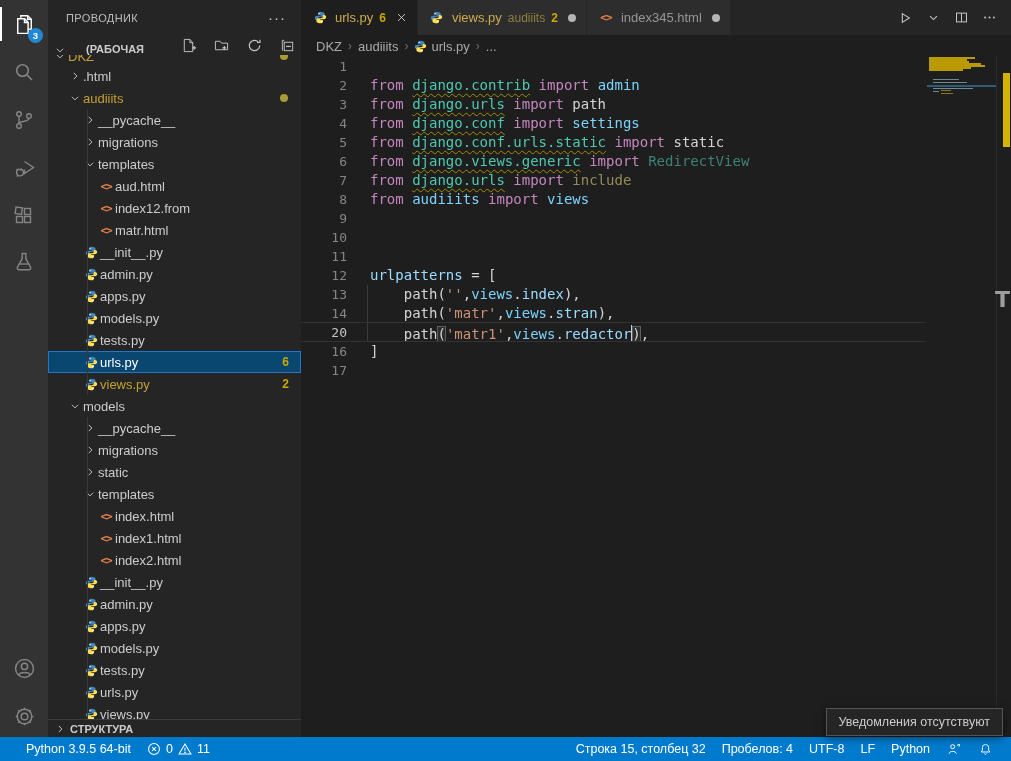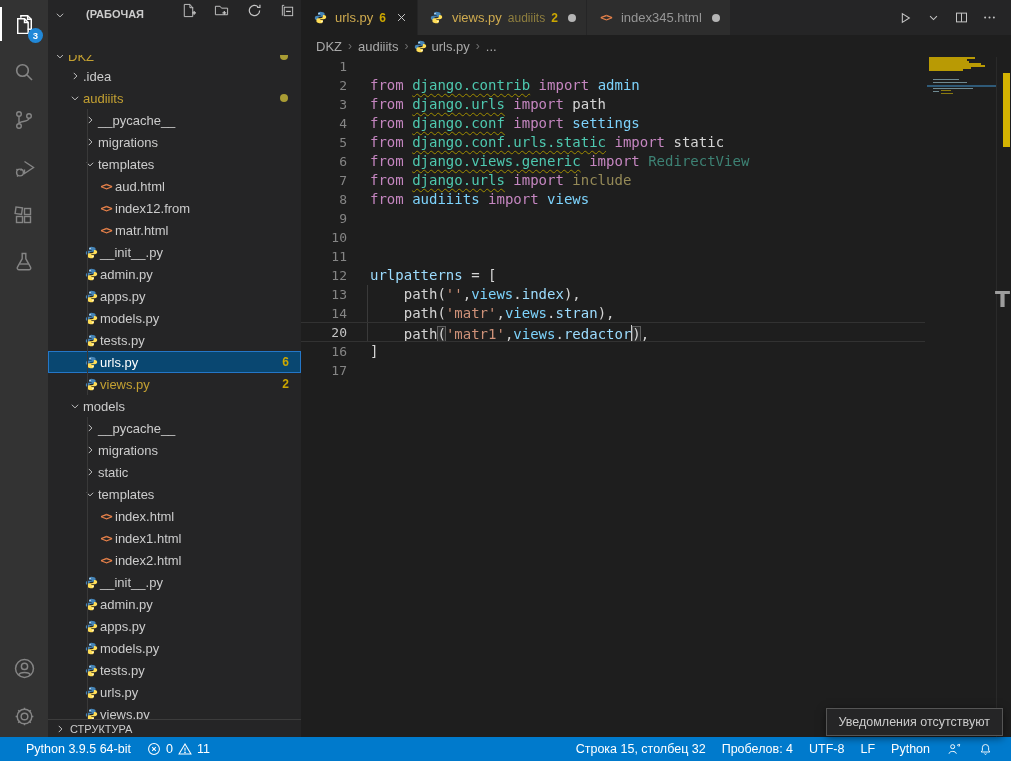--- a/index.html
+++ b/index.html
@@ -32,21 +32,21 @@
   .tlabel{flex:0 1 auto}
   .tgrow{flex:1}
   .tbadge{margin-right:12px;color:#cca700;font-size:12px;font-weight:bold}
   .tdot{width:8px;height:8px;border-radius:50%;background:#a99c34;margin-right:13px;flex:none}
   .trow.sel{background:#094771;outline:1px solid #2477c8;outline-offset:-1px}
   .trow.sel .tlabel{color:#ffffff}
   .trow.warn .tlabel{color:#c3a032}
   .guide{position:absolute;left:39px;top:0;bottom:0;width:1px;background:#393939}
   .html-glyph{color:#e8824a;font-weight:bold;font-size:11px;letter-spacing:-1px;font-family:"DejaVu Sans Mono",monospace}
   .sb-outline{position:absolute;left:0;right:0;bottom:0;height:17px;border-top:1px solid #3c3c3c;background:#252526;
-              display:flex;align-items:center;font-size:11px;font-weight:normal;color:#cccccc;gap:2px;padding-left:4px}
+              display:flex;align-items:center;font-size:11px;font-weight:bold;color:#cccccc;gap:2px;padding-left:4px}
   
   .editor{position:absolute;left:301px;top:0;right:0;height:737px;background:#1e1e1e}
   .tabbar{height:35px;background:#252526;display:flex;align-items:stretch}
   .tab{display:flex;align-items:center;padding:0 10px;background:#2d2d2d;color:#969696;font-size:13px;
        border-right:1px solid #252526;cursor:pointer;gap:6px;white-space:nowrap}
   .tab.active{background:#1e1e1e}
   .tab .tl{color:inherit}
   .tab.warnlbl .tl{color:#cfab4f}
   .tab .tdesc{font-size:12px;color:#8f7f3f}
   .tab .tnum{color:#cca700;font-weight:bold;font-size:12px}
@@ -169,20 +169,25 @@
         <svg width="25" height="25" viewBox="0 0 24 24" fill="none" stroke="currentColor" stroke-width="1.4">
           <circle cx="12" cy="12" r="3.2"></circle>
           <circle cx="12" cy="12" r="7"></circle>
           <path d="M12 3.5V5.8M12 18.2v2.3M3.5 12h2.3M18.2 12h2.3M6 6l1.7 1.7M16.3 16.3L18 18M18 6l-1.7 1.7M7.7 16.3L6 18"></path>
         </svg>
       </span>
     </div>
 </div>
 
 <div class="sidebar">
+  <div class="sb-title">
+    <span>ПРОВОДНИК</span>
+    <span class="grow"></span>
+    <span class="sb-more">···</span>
+  </div>
   <div class="sb-section">
     <span class="twist">
         <svg width="10" height="10" viewBox="0 0 16 16" fill="none" stroke="#ccc" stroke-width="1.5">
           <path d="M3 6l5 5 5-5"></path>
         </svg>
       </span>
     <span class="lbl">(РАБОЧАЯ ОБЛАСТЬ) ...</span>
     <span class="grow"></span>
     <span class="sb-act">
         <svg width="15" height="15" viewBox="0 0 16 16" fill="none" stroke="currentColor">
@@ -224,21 +229,21 @@
           <span class="tdot"></span>
         </div>
       </div>
       <div class="trow">
         <div class="tinner" style="padding-left: 19px;">
           <span class="twist">
             <svg width="10" height="10" viewBox="0 0 16 16" fill="none" stroke="#ccc" stroke-width="1.5">
               <path d="M6 3l5 5-5 5"></path>
             </svg>
           </span>
-          <span class="tlabel">.idea</span>
+          <span class="tlabel">.html</span>
           <span class="tgrow"></span>
         </div>
       </div>
       <div class="trow warn">
         <div class="tinner" style="padding-left: 19px;">
           <span class="twist">
             <svg width="10" height="10" viewBox="0 0 16 16" fill="none" stroke="#ccc" stroke-width="1.5">
               <path d="M3 6l5 5 5-5"></path>
             </svg>
           </span>

